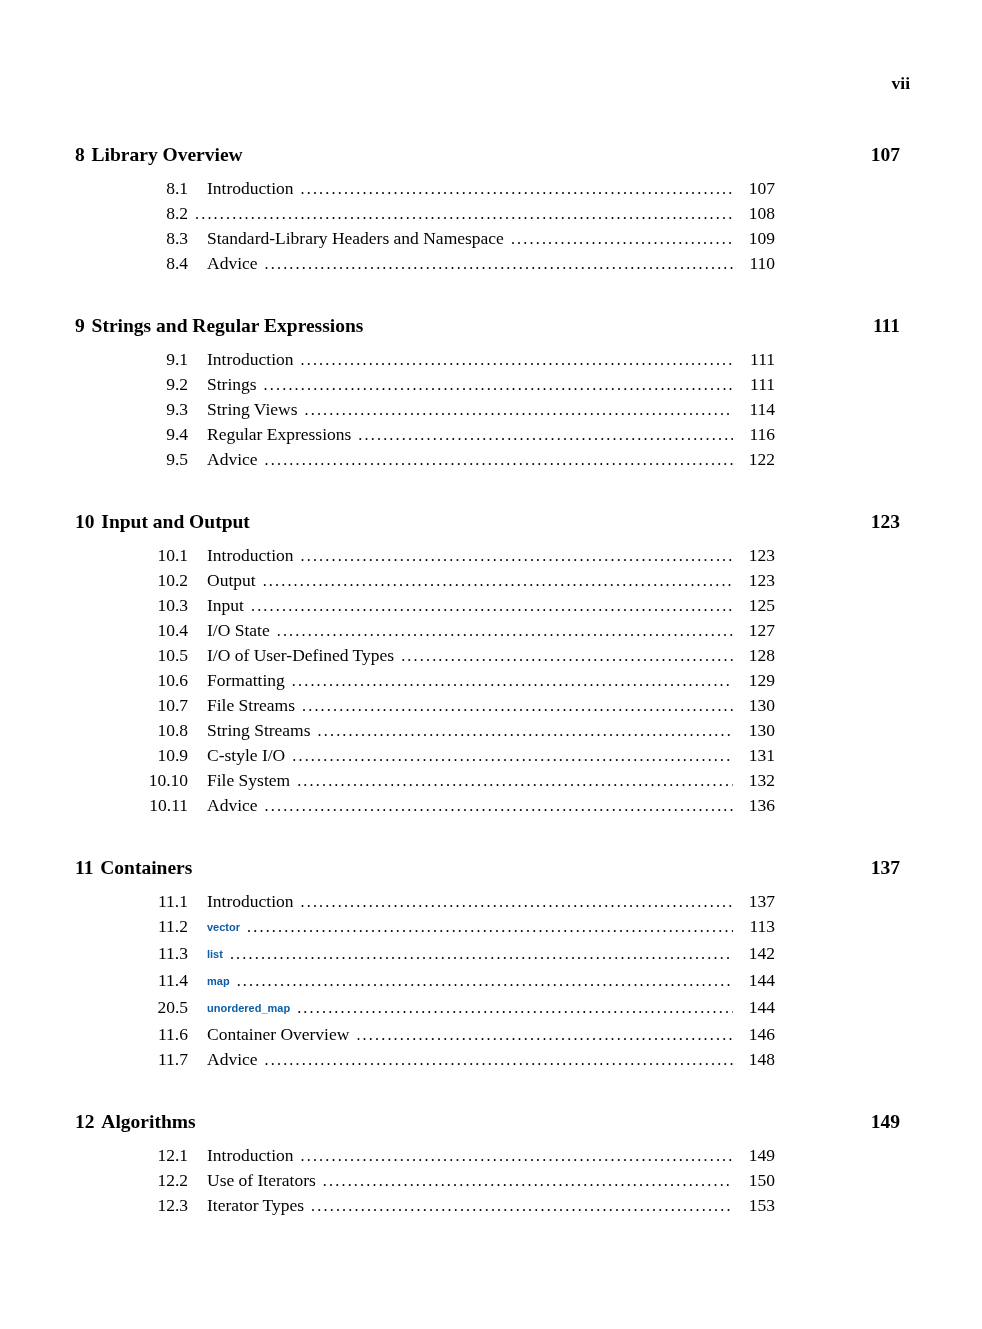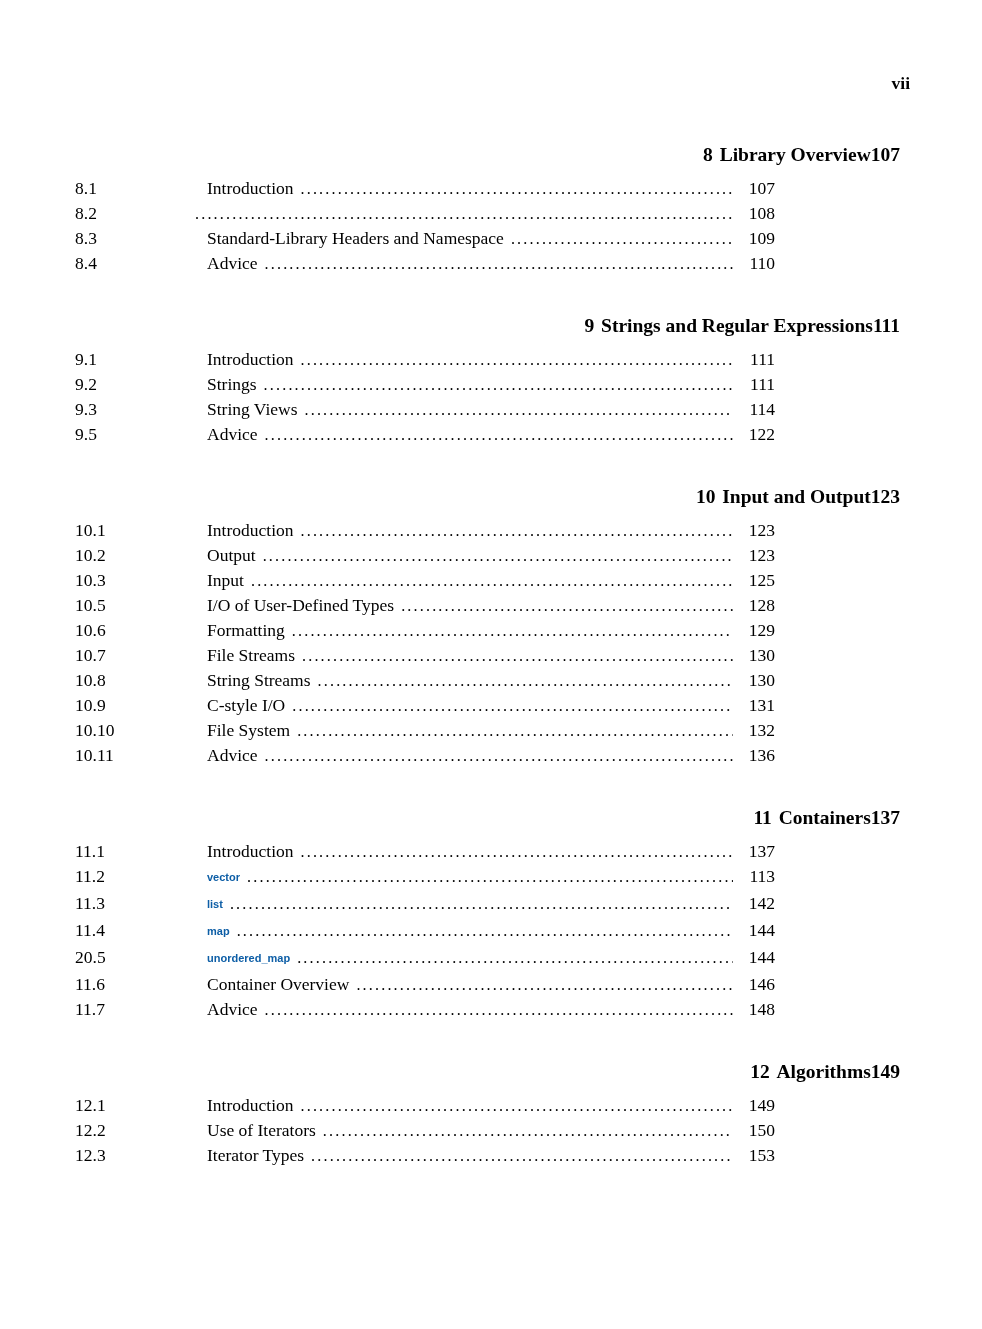--- a/index.html
+++ b/index.html
@@ -31,42 +31,42 @@
     width: 825px; 
   }
   .chapter-block {
     margin-bottom: 37px;
   }
   .chapter-block:last-child {
     margin-bottom: 8px;
   }
   .chapter-heading {
     display: flex;
-    justify-content: flex-end;
+    justify-content: space-between;
     align-items: baseline;
     font-weight: bold;
     font-size: 19.5px;
     line-height: 26px;
     margin-bottom: 8px;
     white-space: nowrap;
   }
   .chapter-title {
     margin-left: 0.35em;
   }
   .toc-entry {
     display: flex;
     align-items: baseline;
     font-size: 17.5px;
     line-height: 25px;
     margin-right: 125px; 
     white-space: nowrap;
   }
   .section-number {
     flex: 0 0 113px;
-    text-align: left;
+    text-align: right;
   }
   .section-title {
     margin-left: 19px;
   }
   .section-title.code {
     font-family: "Liberation Sans", sans-serif;
     font-weight: bold;
     font-size: 11px;
     color: #0d5ea6;
     position: relative;
@@ -140,20 +140,26 @@
           <span class="dot-leader"></span>
           <span class="section-page">111</span>
         </div>
         <div class="toc-entry">
           <span class="section-number">9.3</span>
           <span class="section-title">String Views</span>
           <span class="dot-leader"></span>
           <span class="section-page">114</span>
         </div>
         <div class="toc-entry">
+          <span class="section-number">9.4</span>
+          <span class="section-title">Regular Expressions</span>
+          <span class="dot-leader"></span>
+          <span class="section-page">116</span>
+        </div>
+        <div class="toc-entry">
           <span class="section-number">9.5</span>
           <span class="section-title">Advice</span>
           <span class="dot-leader"></span>
           <span class="section-page">122</span>
         </div>
       </div>
       <div class="chapter-block">
         <div class="chapter-heading">
           <span class="chapter-heading-left"><span class="chapter-number">10</span><span class="chapter-title">Input and Output</span></span>
           <span class="chapter-page">123</span>
@@ -168,20 +174,26 @@
           <span class="section-number">10.2</span>
           <span class="section-title">Output</span>
           <span class="dot-leader"></span>
           <span class="section-page">123</span>
         </div>
         <div class="toc-entry">
           <span class="section-number">10.3</span>
           <span class="section-title">Input</span>
           <span class="dot-leader"></span>
           <span class="section-page">125</span>
+        </div>
+        <div class="toc-entry">
+          <span class="section-number">10.4</span>
+          <span class="section-title">I/O State</span>
+          <span class="dot-leader"></span>
+          <span class="section-page">127</span>
         </div>
         <div class="toc-entry">
           <span class="section-number">10.5</span>
           <span class="section-title">I/O of User-Defined Types</span>
           <span class="dot-leader"></span>
           <span class="section-page">128</span>
         </div>
         <div class="toc-entry">
           <span class="section-number">10.6</span>
           <span class="section-title">Formatting</span>

